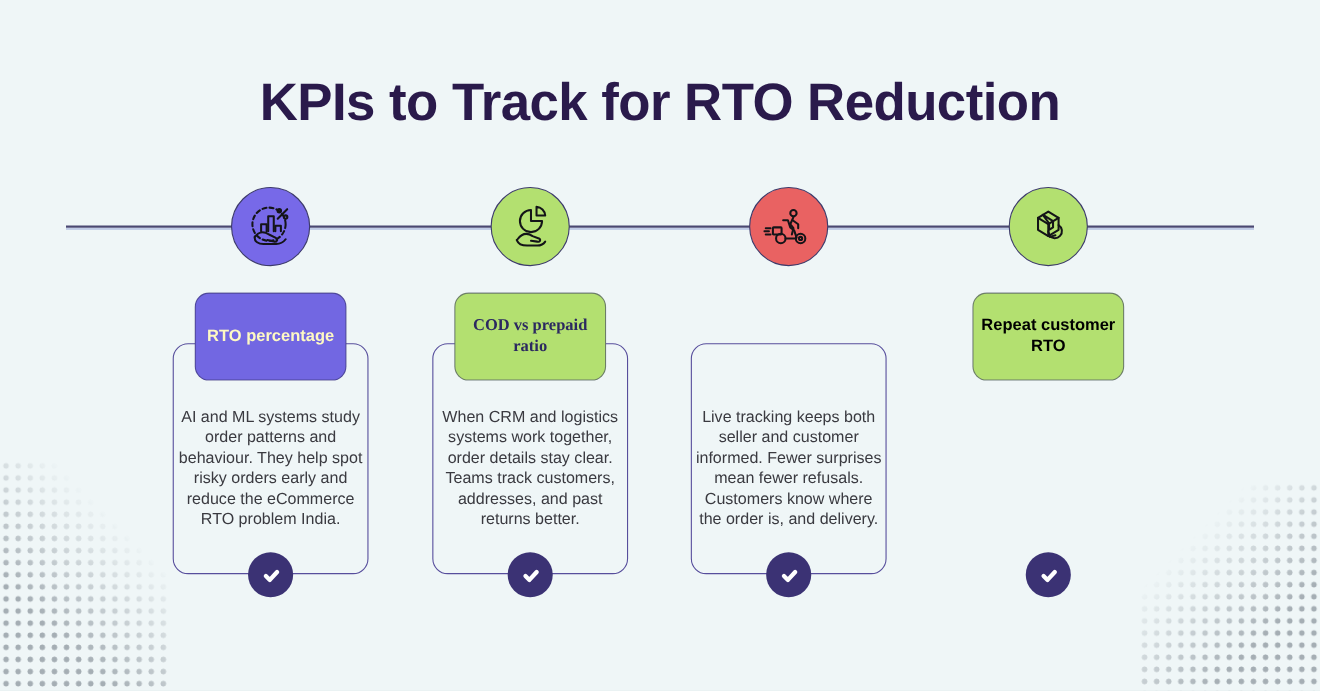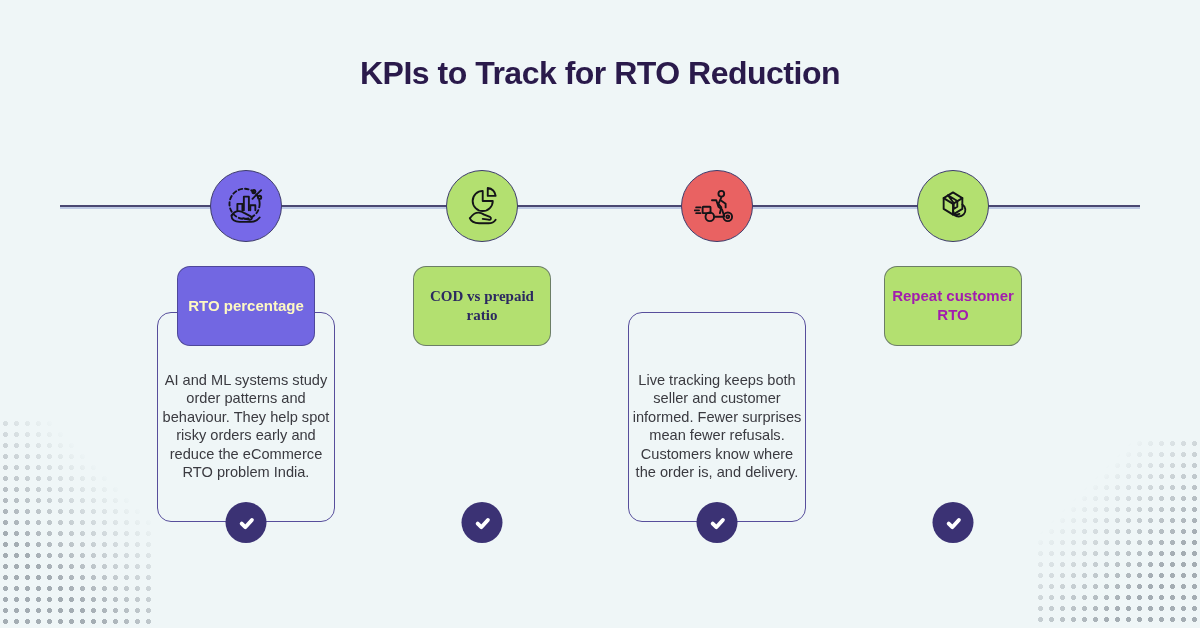--- a/index.html
+++ b/index.html
@@ -7,21 +7,21 @@
     font-family:"Liberation Sans","DejaVu Sans",sans-serif;
     background:#dfe9ea;
   }
   #canvas{
     position:relative;width:1200px;height:628px;
     background:#eff6f7;overflow:hidden;
   }
   
   .title{
     position:absolute;left:0;top:34px;width:1200px;
-    text-align:center;font-size:32px;font-weight:800;
+    text-align:center;font-size:48px;font-weight:800;
     letter-spacing:-0.5px;color:#2a1a4b;
   }
   
   .timeline{
     position:absolute;left:60px;top:205px;width:1080px;height:2px;
     background:#4a4872;box-shadow:0 2px 0 rgba(150,165,215,.55);
   }
   
   .col{position:absolute;top:170px;width:178px;height:400px;}
   .col1{left:157px}.col2{left:393px}.col3{left:628px}.col4{left:864px}
@@ -120,20 +120,23 @@
 
   <div class="col col2">
     <div class="icon-circle" style="background-color: rgb(179, 224, 112);">
       <svg viewBox="0 0 64 64">
         <path d="M33 11a14 14 0 1 0 14 14H33z"></path>
         <path d="M40 7a12 12 0 0 1 11 11H40z"></path>
         <path d="M16 48c6-8 13-8 19-4l8 3c3 2 1 5-2 4l-8-1"></path>
         <path d="M15 49c2 5 8 7 13 7h13c4 0 8-2 10-5"></path>
       </svg>
     </div>
+    <div class="card">
+      <div class="card-body">When CRM and logistics systems work together, order details stay clear. Teams track customers, addresses, and past returns better.</div>
+    </div>
     <div class="pill" style="background-color: rgb(179, 224, 112); color: rgb(44, 41, 96); font-family: Liberation Serif, serif;">
       <span>COD vs prepaid ratio</span>
     </div>
     <div class="badge">
       <svg viewBox="0 0 40 40">
         <path d="M12 21l6 6 11-12" stroke="#ffffff" stroke-width="6.5" fill="none" stroke-linecap="round" stroke-linejoin="round"></path>
       </svg>
     </div>
   </div>
 
@@ -166,21 +169,21 @@
     <div class="icon-circle" style="background-color: rgb(179, 224, 112);">
       <svg viewBox="0 0 64 64">
         <path d="M19 21l13-8 13 8v15l-13 8-13-8z"></path>
         <path d="M19 21l13 8 13-8"></path>
           <path d="M32 29v15"></path>
         <path d="M25 17l13 8v8l-5 3v-8z"></path>
         <path d="M45 30a9 9 0 1 1-12 13"></path>
           <path d="M32 38l2 7 7-2"></path>
       </svg>
     </div>
-    <div class="pill" style="background-color: rgb(179, 224, 112); color: #a21caf;">
+    <div class="pill" style="background-color: rgb(179, 224, 112); color: #000000;">
       <span>Repeat customer RTO</span>
     </div>
     <div class="badge">
       <svg viewBox="0 0 40 40">
         <path d="M12 21l6 6 11-12" stroke="#ffffff" stroke-width="6.5" fill="none" stroke-linecap="round" stroke-linejoin="round"></path>
       </svg>
     </div>
   </div>
 
 </div>

